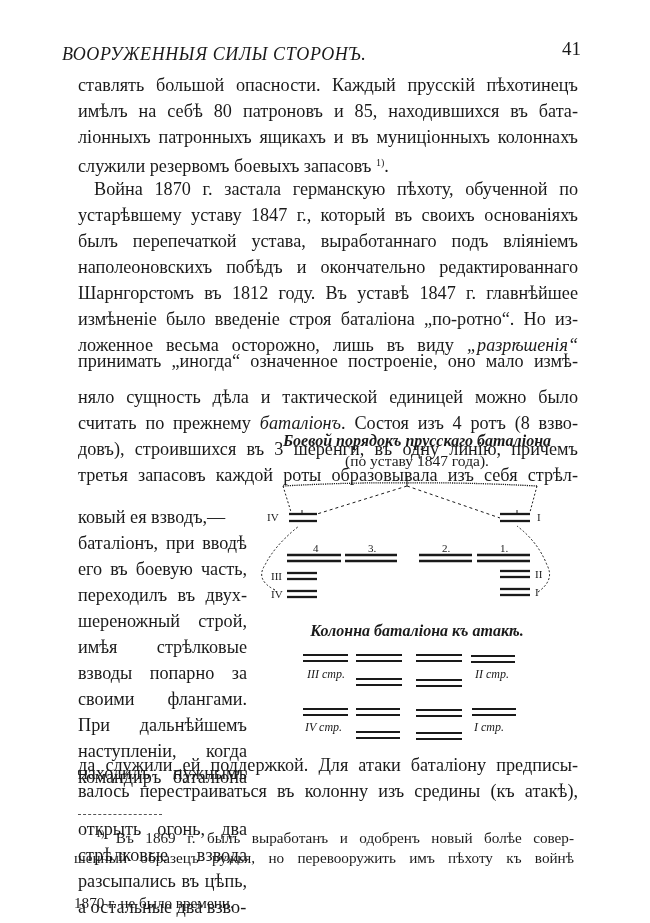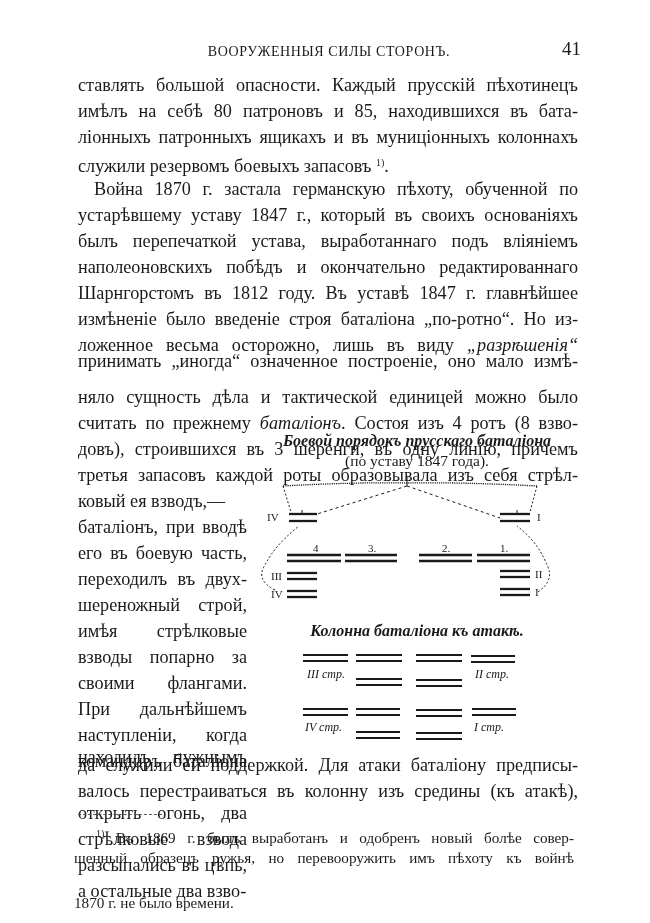--- a/index.html
+++ b/index.html
@@ -1,29 +1,29 @@
 <!DOCTYPE html>
 <html><head>
 <meta charset="utf-8">
 <style>
   html, body { margin: 0; padding: 0; background: #ffffff; }
   body { width: 650px; height: 923px; position: relative; overflow: hidden;
          font-family: "Liberation Serif", "DejaVu Serif", serif; color: #1a1a1a; }
   .header { position: absolute; top: 38px; left: 62px; width: 534px; height: 24px; }
-  .running-head { position: absolute; left: 0; right: 0; text-align: center;
-                  font-size: 14px; letter-spacing: 0.6px; top: 6px; }
+  .running-head { position: absolute; left: 0; right: 0; text-align: left;
+                  font-size: 18px; letter-spacing: 0.6px; top: 6px; font-style: italic; }
   .page-num { position: absolute; right: 15px; top: 0; font-size: 19px; }
   .line { position: absolute; left: 78px; width: 500px; font-size: 18.2px;
           white-space: nowrap; text-align: justify; text-align-last: justify;
           height: 26px; line-height: 26px; }
   .line.short { text-align-last: left; }
   .line.indent { padding-left: 16px; width: 484px; }
   .nline { position: absolute; left: 78px; width: 169px; font-size: 18.2px;
            white-space: nowrap; text-align: justify; text-align-last: justify;
-           height: 26px; line-height: 26px; }
+           height: 26px; line-height: 26px; margin-top: 16px; }
   .nline.short { text-align-last: left; }
   i.it { }
   sup { font-size: 10px; vertical-align: 6px; }
   .fig-title { position: absolute; left: 256px; width: 322px; text-align: center;
                font-style: italic; font-weight: bold; font-size: 16px; }
   .fig-sub { position: absolute; left: 256px; width: 322px; text-align: center;
              font-size: 15.5px; }
   .fn-rule { position: absolute; left: 78px; top: 814px; width: 84px; height: 1px;
              border-top: 1px dashed #555; }
   .fn { position: absolute; left: 74px; width: 500px; font-size: 15.2px;

